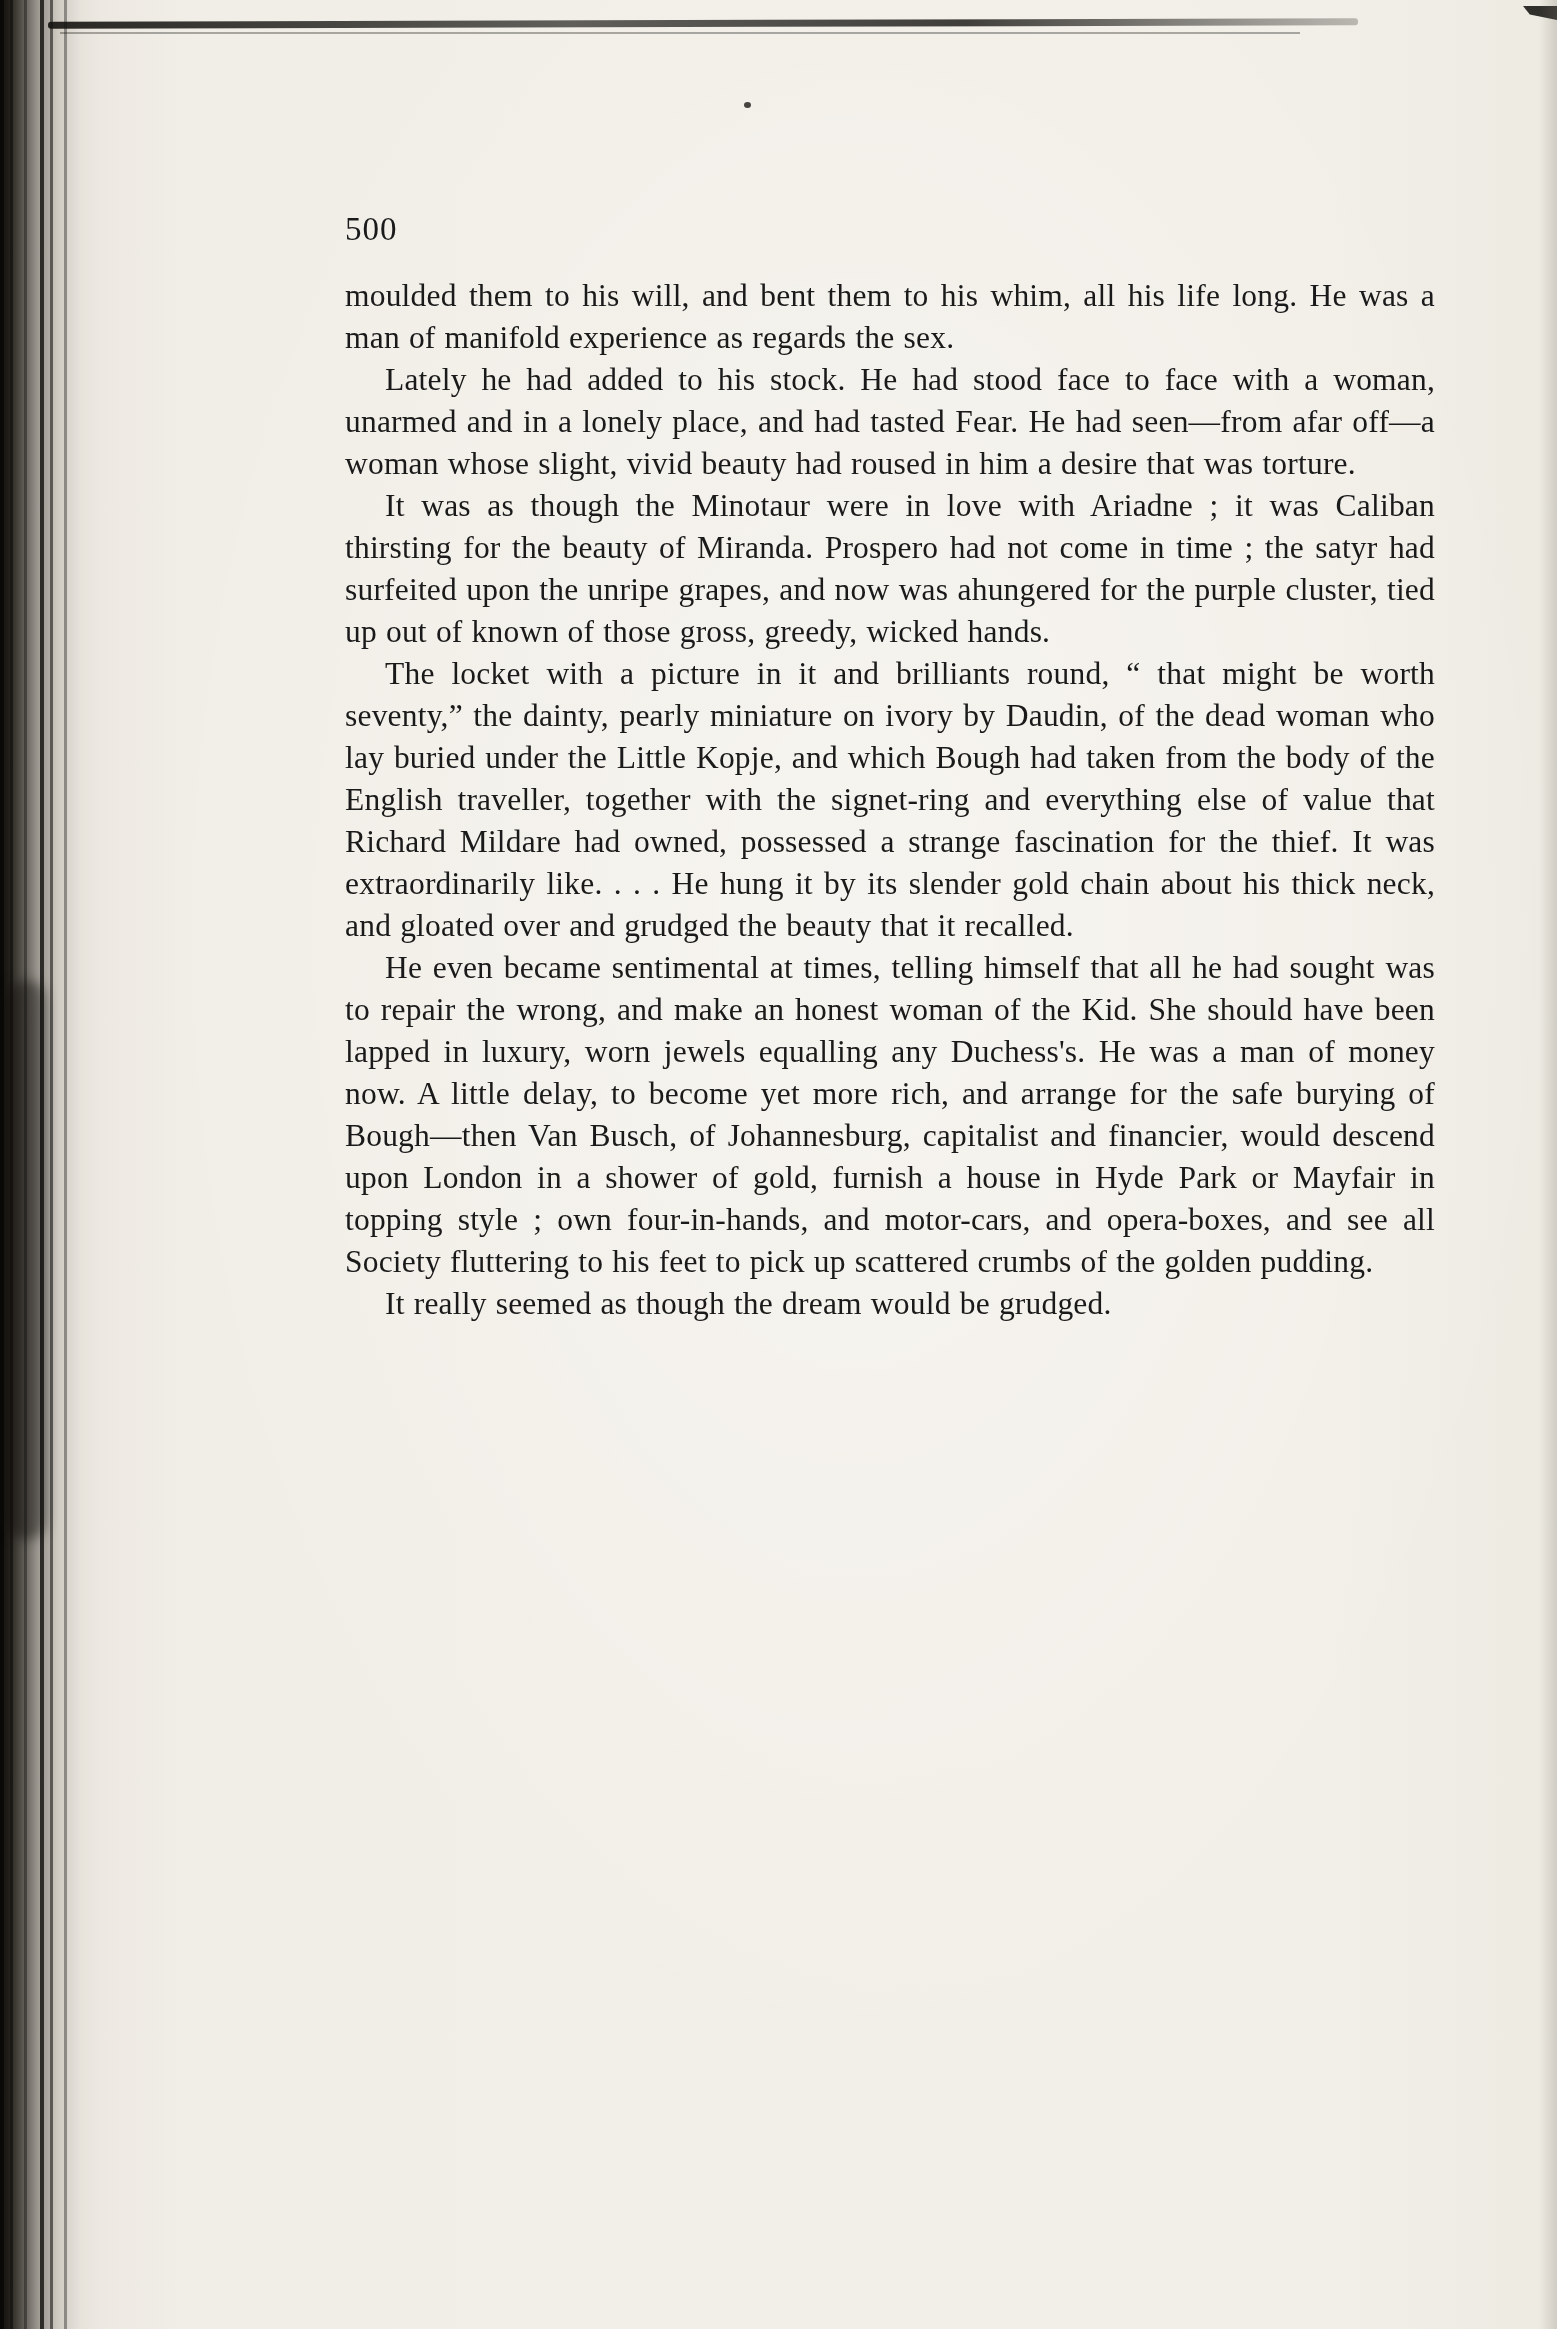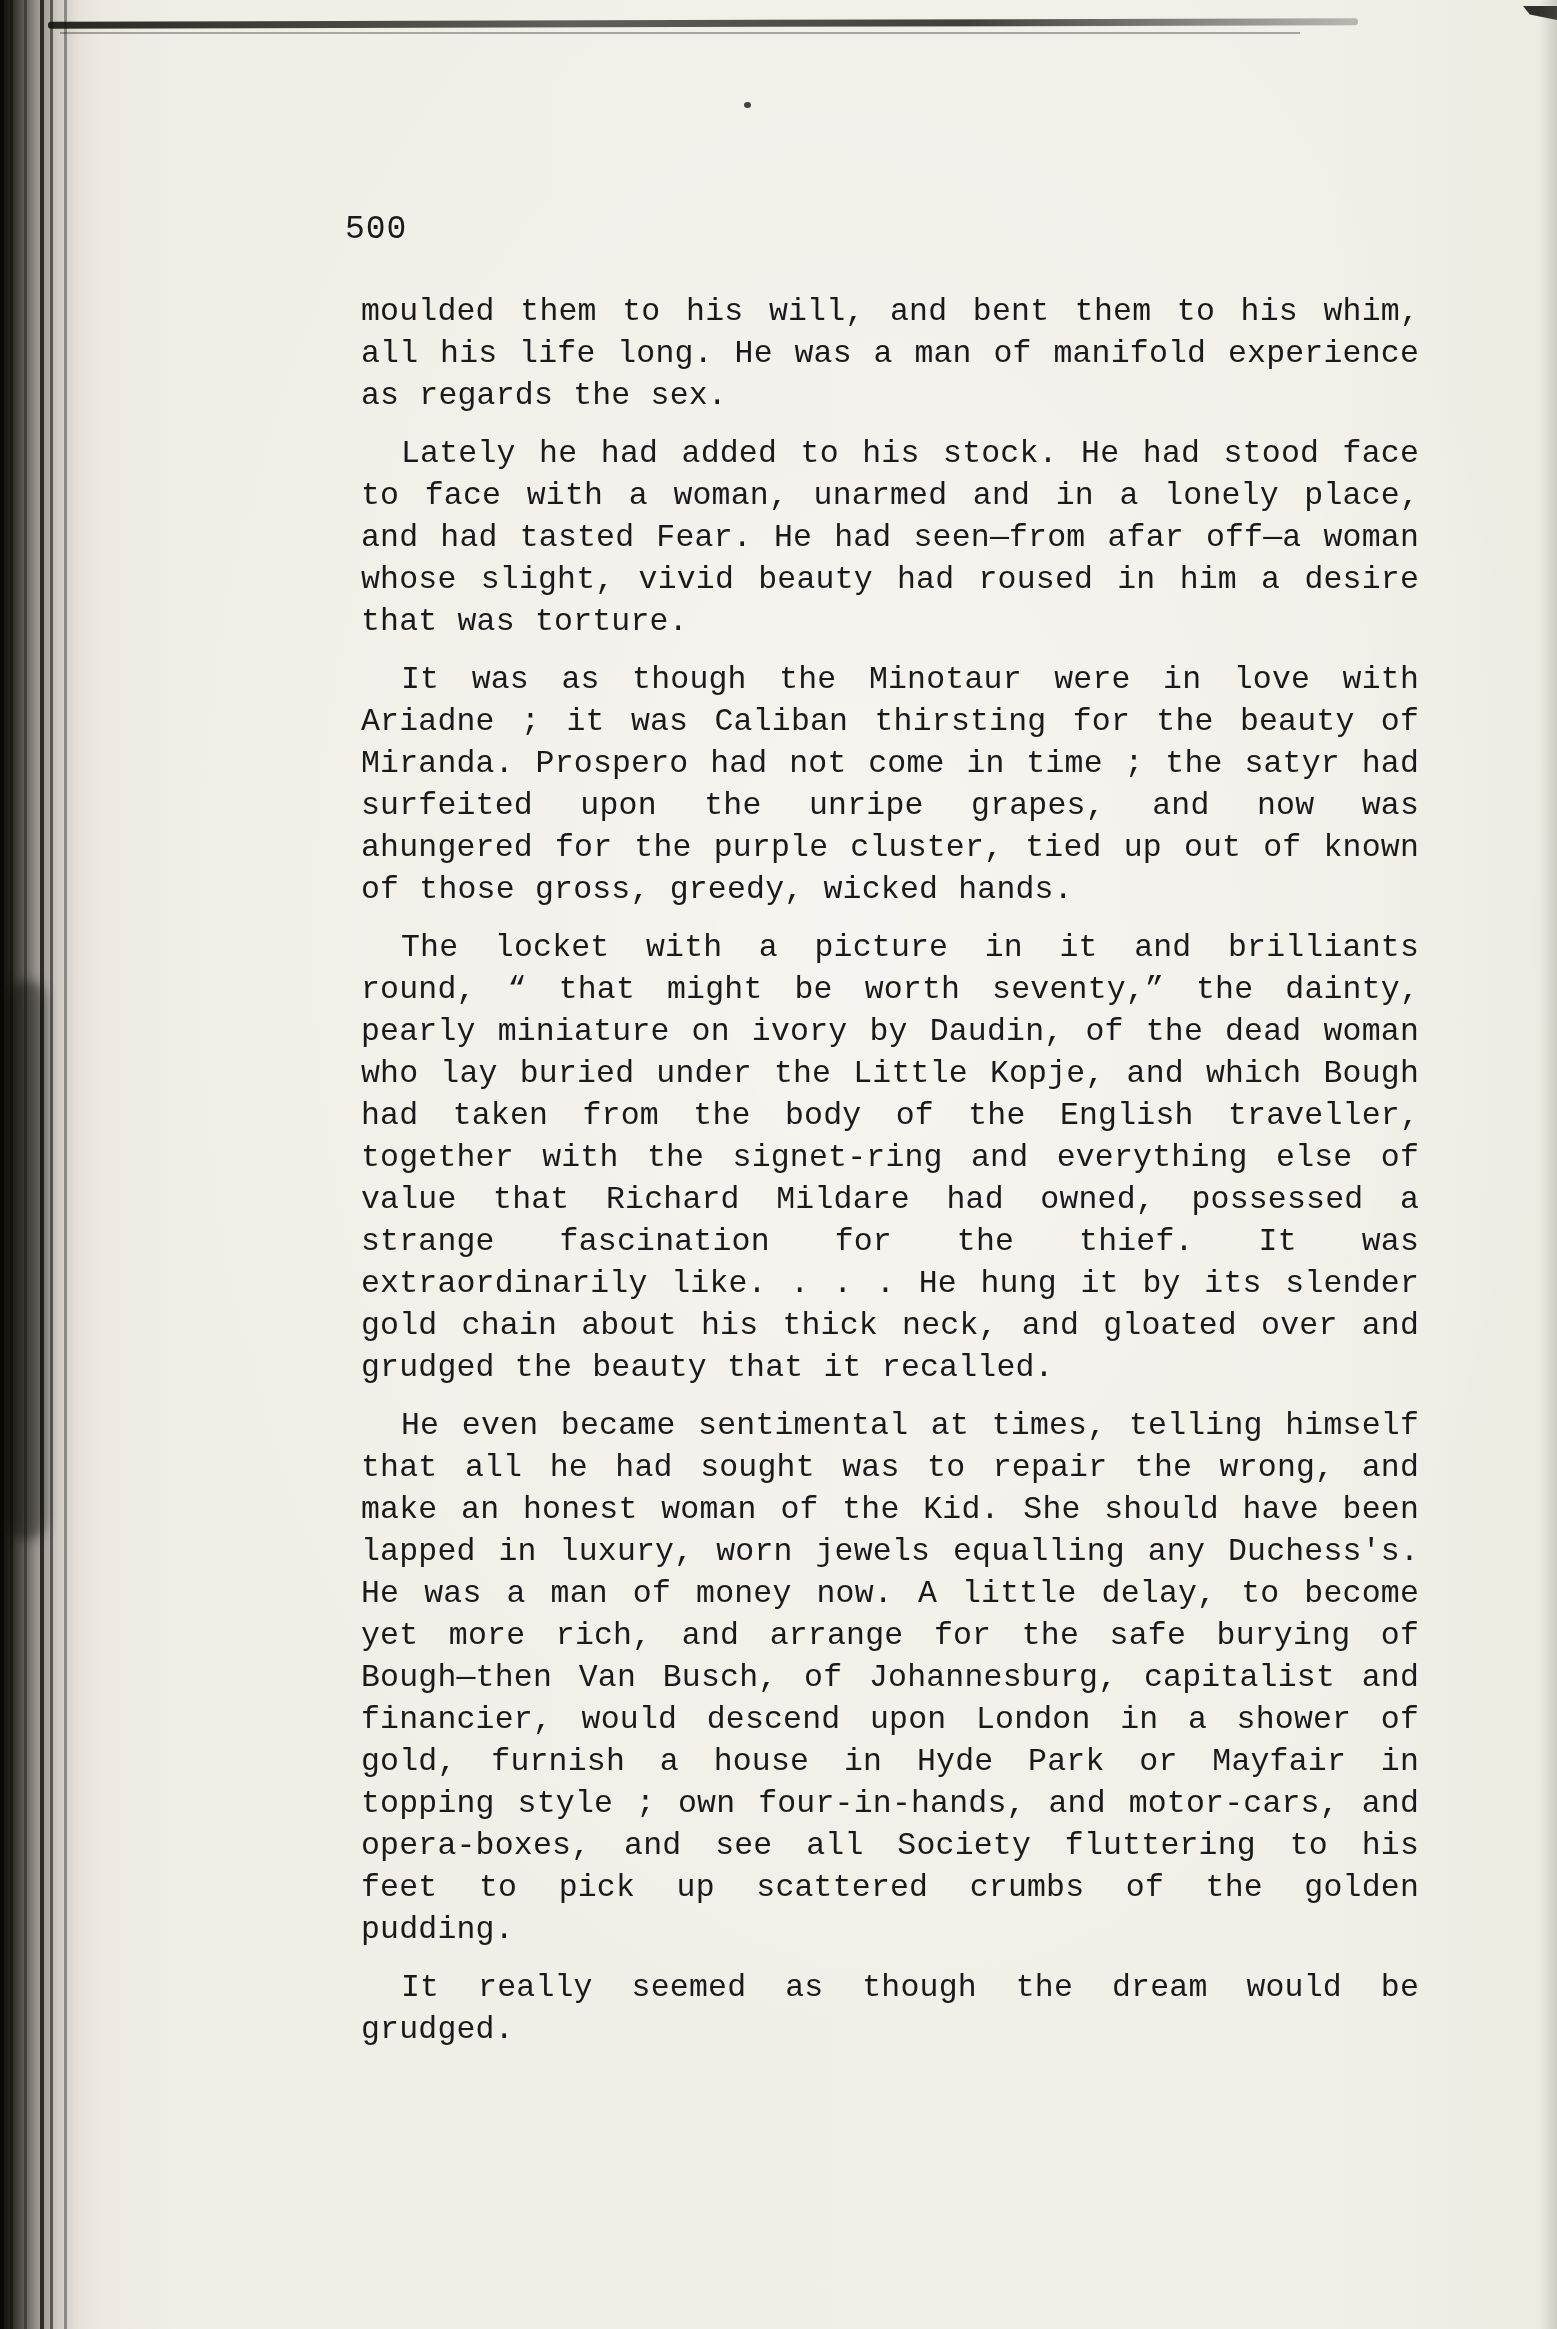--- a/index.html
+++ b/index.html
@@ -6,21 +6,21 @@
   .scan {
     position: relative;
     width: 1557px;
     height: 2329px;
     margin: 0 auto;
     background:
       radial-gradient(ellipse at 55% 40%, rgba(255,255,255,0.35) 0%, rgba(255,255,255,0) 60%),
       linear-gradient(90deg, #e7e3db 0%, #f1eee7 12%, #f2efe8 85%, #edeae2 100%);
     background-color: #f0ede6;
     overflow: hidden;
-    font-family: Liberation Mono, monospace;
+    font-family: Liberation Serif, serif;
     color: #1a1a1a;
   }
   
   .binding {
     position: absolute; left: 0; top: 0; bottom: 0; width: 100px;
     background: linear-gradient(90deg,
       #15130f 0%, #201d18 8%,
       rgba(45,42,36,0.82) 20%,
       rgba(95,90,82,0.55) 38%,
       rgba(150,144,134,0.32) 58%,
@@ -87,21 +87,21 @@
     font-weight: bold;
     letter-spacing: 3px;
   }
   .body {
     font-size: 31.5px;
     line-height: 42px;
     text-align: justify;
     letter-spacing: 0.2px;
     word-spacing: 1px;
   }
-  .para { margin: 16px; }
+  .para { margin: 0; }
   .para.indent { text-indent: 40px; }
 </style>
 </head>
 <body>
 
 <div class="scan">
 
   <div class="binding"></div>
   <div class="top-line"></div>
   <div class="top-line-thin"></div>

